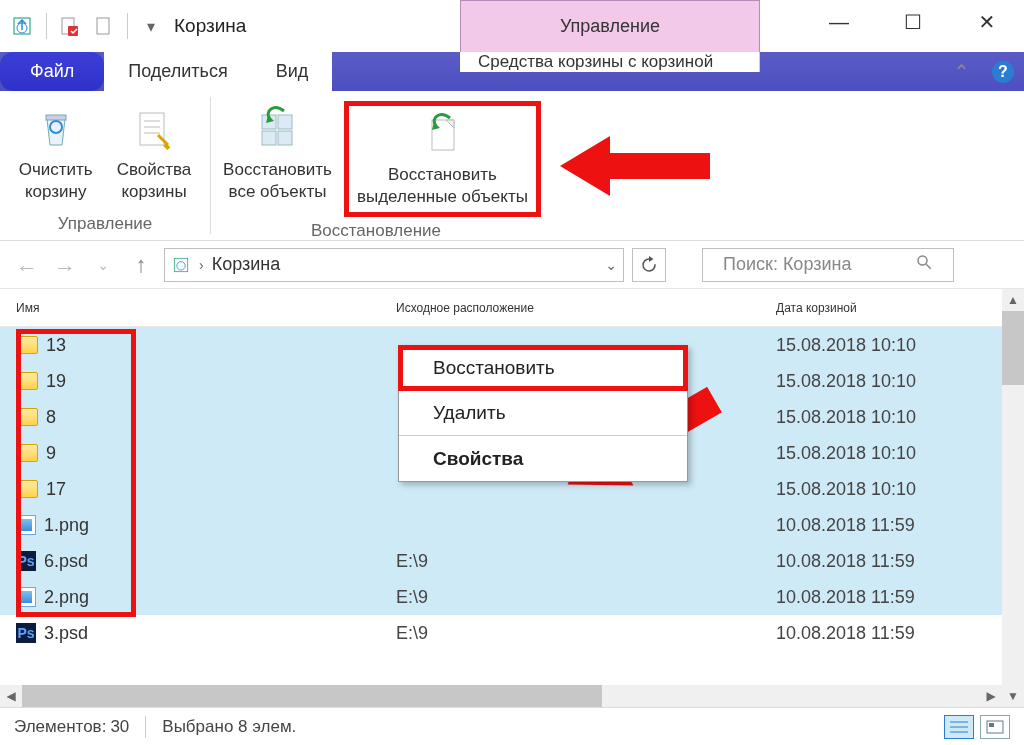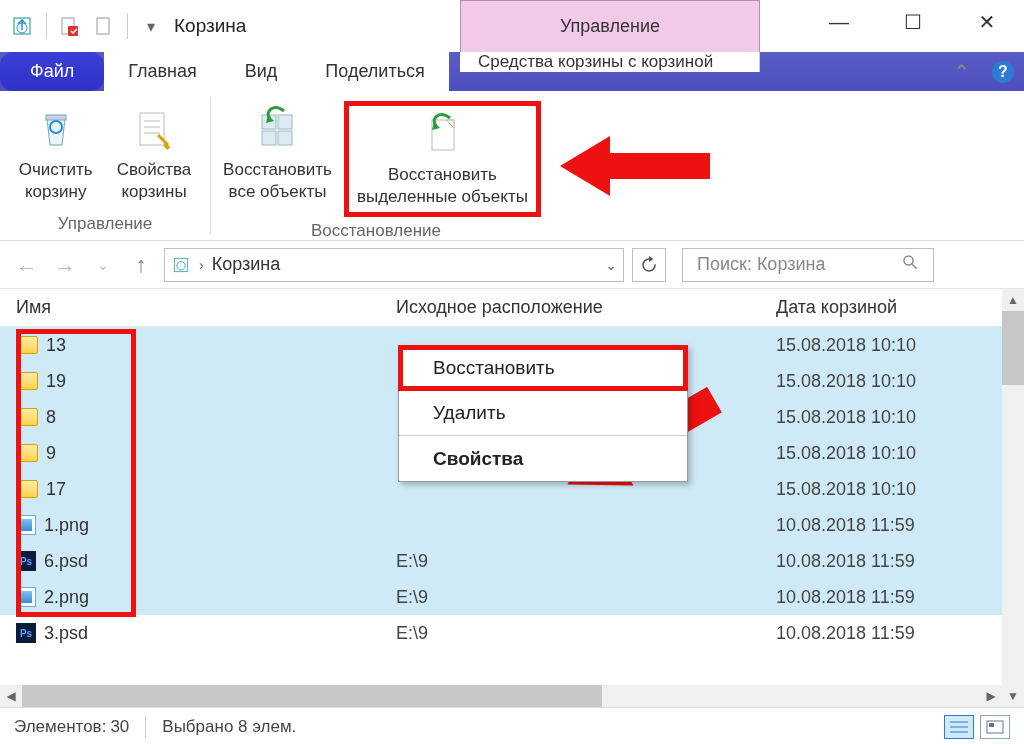--- a/index.html
+++ b/index.html
@@ -46,38 +46,38 @@
 
   
   .addressbar { height:48px; display:flex; align-items:center; padding:0 12px; gap:8px; border-bottom:1px solid #e5e5e5; }
   .nav-btn { width:30px; height:30px; display:flex; align-items:center; justify-content:center; color:#888; font-size:22px; }
   .nav-btn.disabled { color:#bbb; }
   .addr-box { flex:0 0 460px; border:1px solid #bfbfbf; height:34px; display:flex; align-items:center; padding:0 6px; gap:8px; }
   .addr-chevr { color:#666; font-size:14px;}
   .addr-text { font-size:18px; color:#333; flex:1; }
   .addr-dd { color:#666; font-size:14px; }
   .refresh-btn { width:34px; height:34px; border:1px solid #bfbfbf; display:flex; align-items:center; justify-content:center; color:#555; }
-  .search-box { border:1px solid #bfbfbf; height:34px; width:252px; display:flex; align-items:center; padding:0 14px; color:#888; font-size:18px; margin-left:8px; justify-content:space-between; }
+  .search-box { border:1px solid #bfbfbf; height:34px; width:252px; display:flex; align-items:center; padding:0 20px; color:#888; font-size:18px; margin-left:28px; justify-content:space-between; }
 
   
   .content { flex:1; position:relative; overflow:hidden; }
-  .columns { display:flex; height:38px; border-bottom:1px solid #e8e8e8; align-items:center; font-size:18px; color:#333; padding-left:16px; }
+  .columns { display:flex; height:38px; border-bottom:1px solid #e8e8e8; align-items:center; font-size:12px; color:#333; padding-left:16px; }
   .col-name { width:380px; }
   .col-loc { width:380px; }
   .col-date { flex:1; }
   .file-list { position:relative; }
   .row { height:36px; display:flex; align-items:center; padding-left:16px; background:#cfeaf7; font-size:18px; color:#333; }
   .row.unsel { background:#fff; }
   .row .fname { width:380px; display:flex; align-items:center; gap:8px; }
   .row .floc { width:380px; color:#444; }
   .row .fdate { flex:1; color:#444; padding-right:40px; }
   .folder-ico { width:22px; height:18px; background:linear-gradient(#ffe9a6,#ffd24d); border:1px solid #d9a400; border-radius:2px; }
   .img-ico { width:20px; height:20px; background:#fff; border:1px solid #6aa9e6; position:relative; }
   .img-ico::after { content:''; position:absolute; left:3px; top:3px; right:3px; bottom:3px; background:linear-gradient(#7ec0ee,#3b8ed8); }
-  .psd-ico { width:20px; height:20px; background:#0d1b3d; color:#5aa4ff; font-size:10px; font-weight:bold; display:flex; align-items:center; justify-content:center; }
+  .psd-ico { width:20px; height:20px; background:#0d1b3d; color:#5aa4ff; font-size:14px; font-weight:bold; display:flex; align-items:center; justify-content:center; }
 
   .name-redbox { position:absolute; border:5px solid #e11; left:16px; top:2px; width:120px; height:288px; pointer-events:none; z-index:30; }
 
   
   .ctx-menu { position:absolute; left:398px; top:18px; width:290px; background:#f5f5f5; border:1px solid #999; box-shadow:3px 3px 6px rgba(0,0,0,.25); z-index:60; }
   .ctx-item { height:45px; display:flex; align-items:center; padding-left:34px; font-size:19px; color:#222; border-bottom:1px solid #ccc; background:#fff; }
   .ctx-item:last-child { border-bottom:none; }
   .ctx-item.bold { font-weight:bold; }
   .ctx-redbox { position:absolute; left:-1px; top:-1px; right:-1px; height:46px; border:5px solid #e11; pointer-events:none; }
   .ctx-menu .ctx-inner { position:relative; }
@@ -134,23 +134,22 @@
     <div class="win-controls">
       <div class="win-btn">—</div>
       <div class="win-btn">☐</div>
       <div class="win-btn">✕</div>
     </div>
   </div>
 
   <div class="tabs">
     <div class="tab file">Файл</div>
     <div class="tab-strip">
-      <div class="tab">Главная</div>
+      <div class="tab">Поделиться</div>
       <div class="tab">Вид</div>
-      <div class="tab">Поделиться</div>
     </div>
     <div class="tab-tools-wrap">
       <div class="tab-tools">Средства корзины с корзиной</div>
     </div>
     <div class="tabs-right">
       <span class="chevron">⌃</span>
       <span class="help-ico">?</span>
     </div>
   </div>
 

